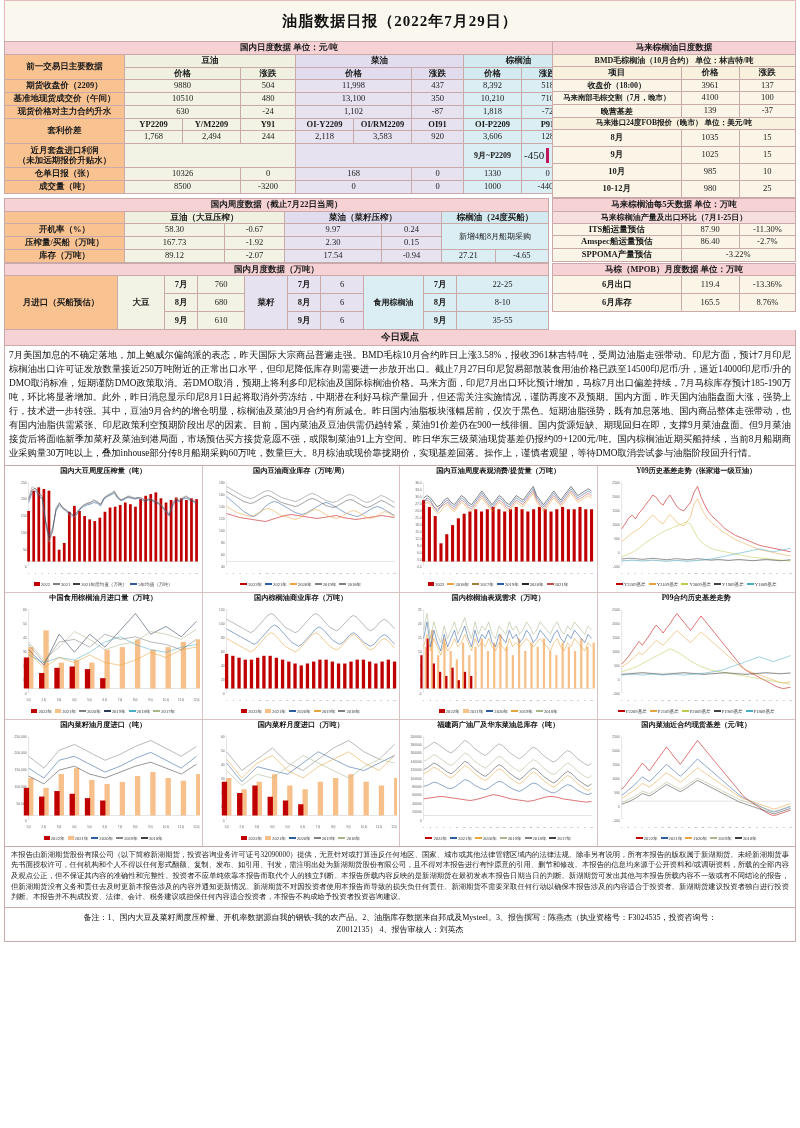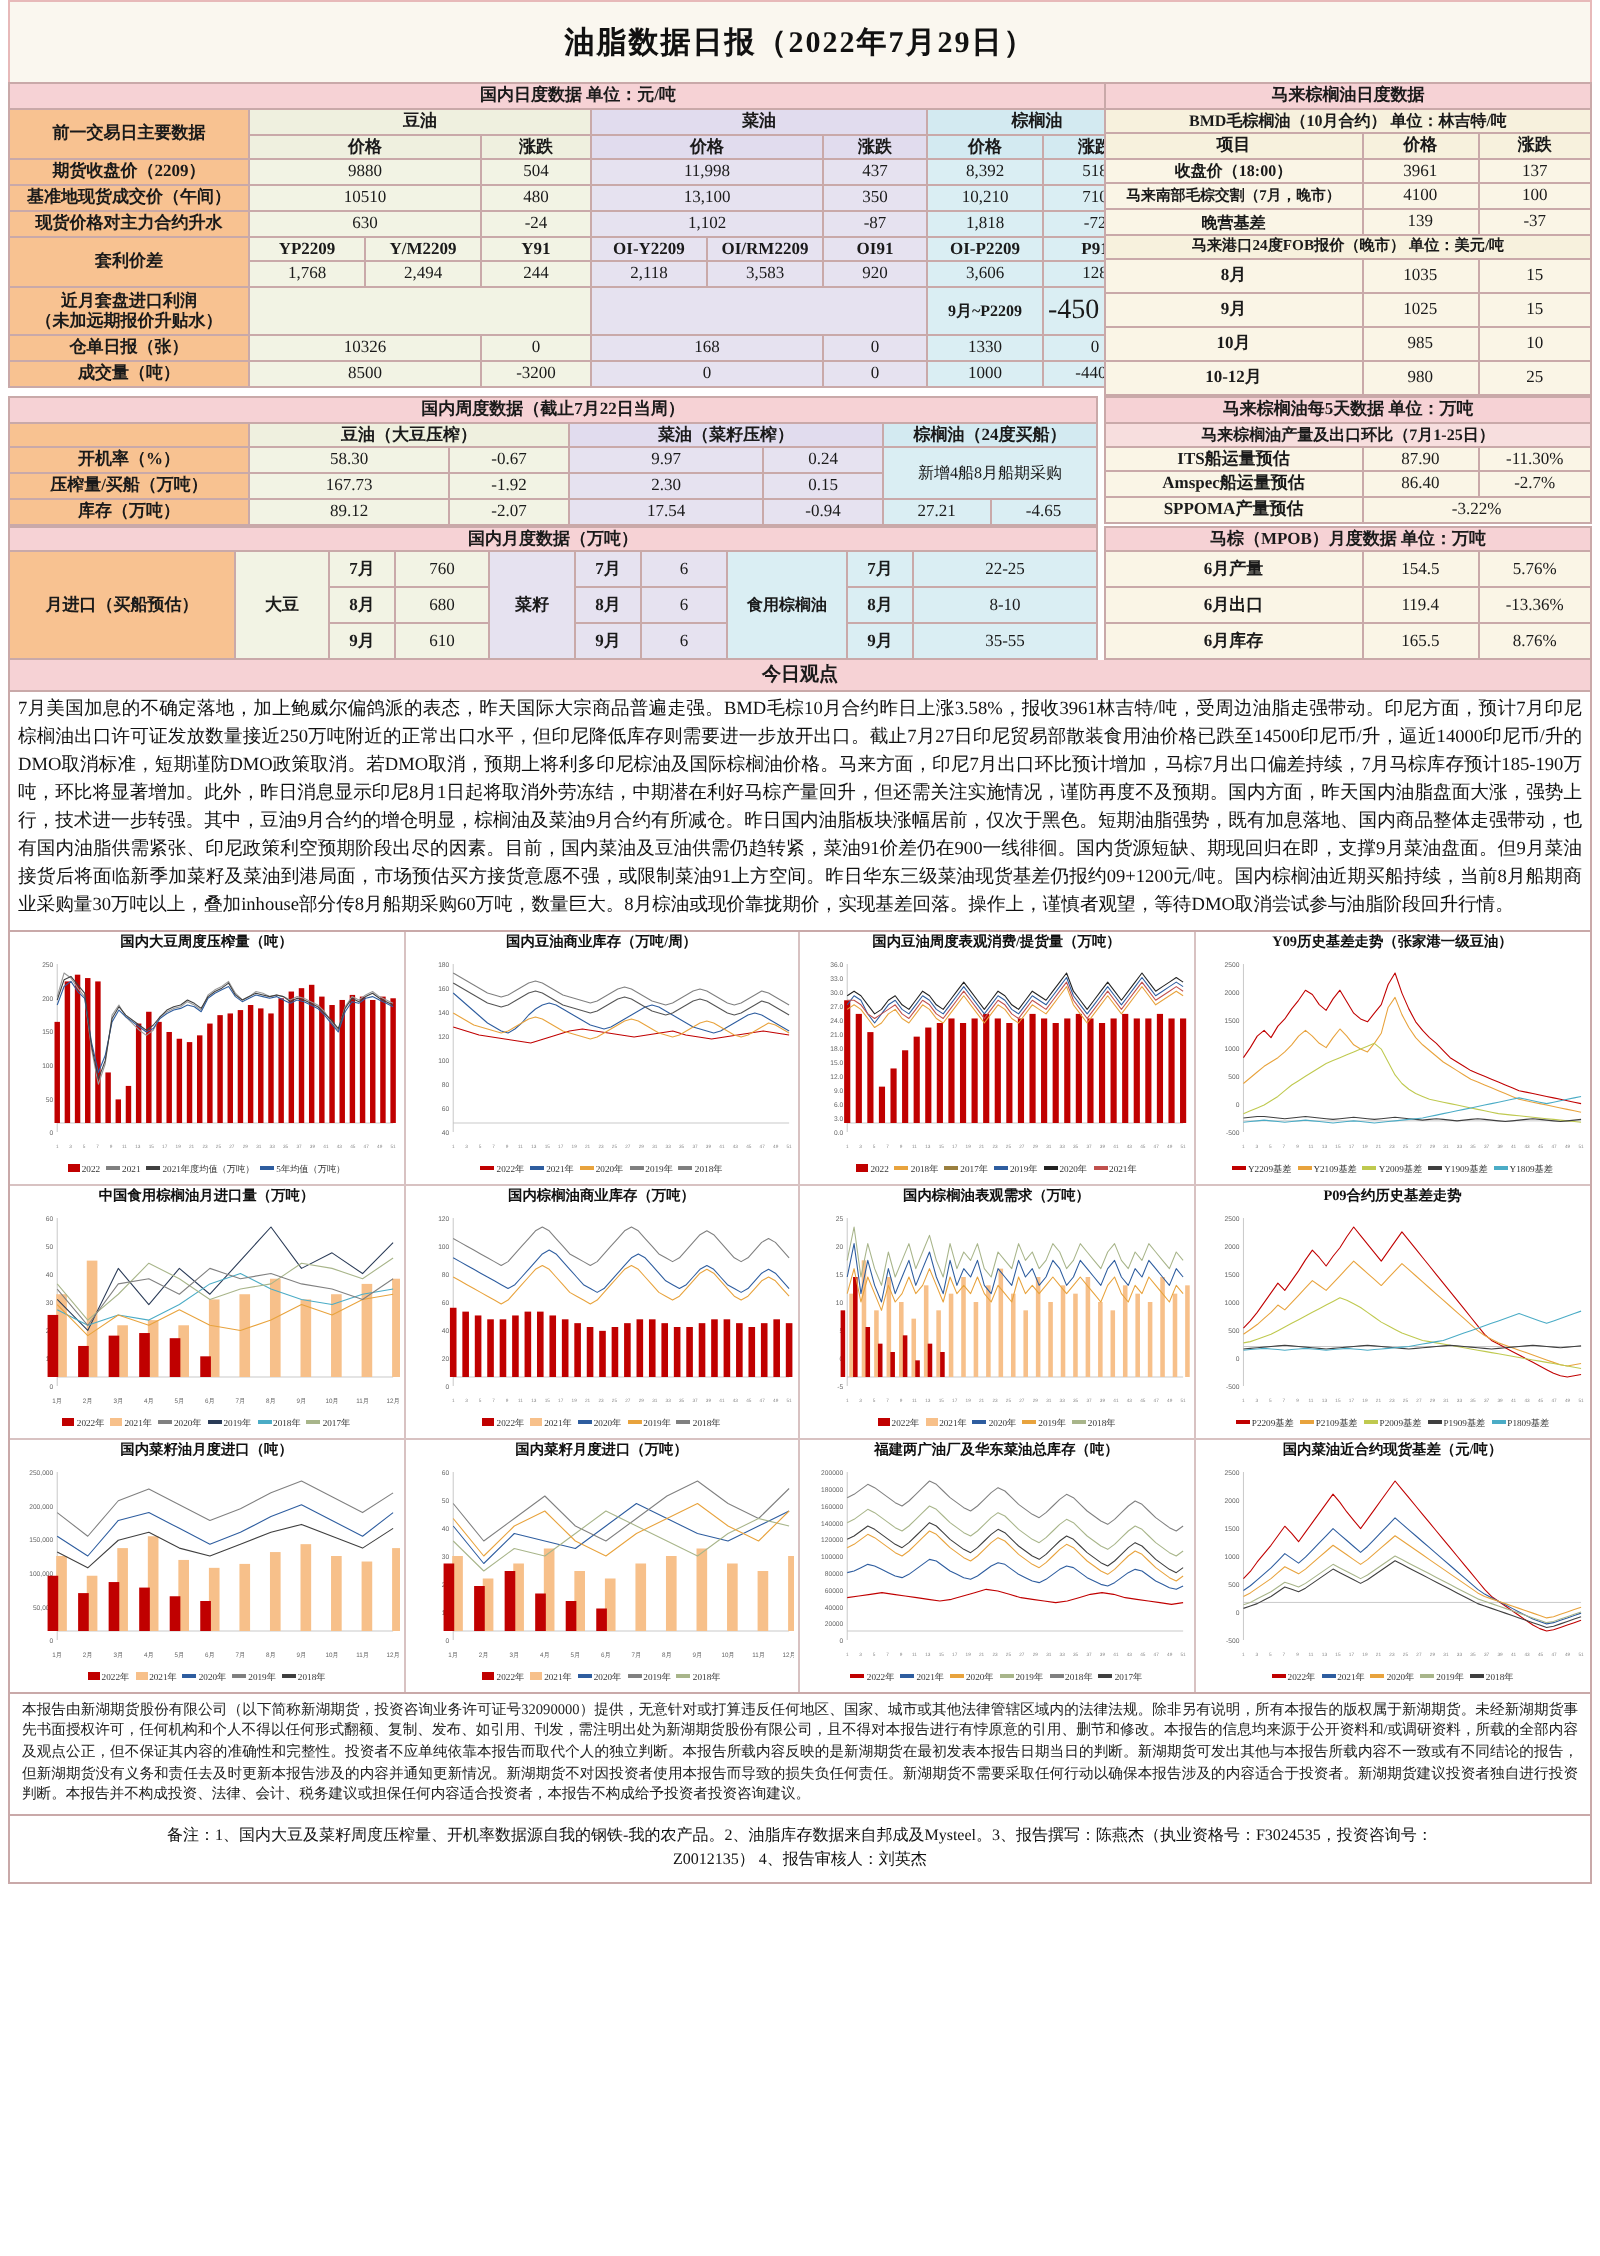--- a/index.html
+++ b/index.html
@@ -183,21 +183,21 @@
             <span>近月套盘进口利润</span><br>
             <span>（未加远期报价升贴水）</span>
           </td>
           <td class="bean" colspan="3"></td>
           <td class="rape" colspan="3"></td>
           <td class="palm b" style="font-size:8px">9月~P2209</td>
           <td class="palm" style="padding:0">
             <table style="width:100%;border-collapse:collapse">
                   <tbody>
                     <tr>
-              <td style="border:none;border-right:3px solid #be185d;width:50%;text-align:center;font-size:14px">-450</td>
+              <td style="border:none;border-right:3px solid #be185d;width:50%;text-align:center;font-size:11px">-450</td>
               <td style="border:none;width:50%;text-align:center;font-size:8.5px">30</td>
             </tr>
                   </tbody>
                 </table>
           </td>
         </tr>
         <tr>
           <td class="lbl-orange">仓单日报（张）</td>
           <td class="bean" colspan="2">10326</td>
           <td class="bean">0</td>
@@ -417,25 +417,20 @@
       <table class="grid">
         <colgroup>
             <col style="width:128px">
             <col style="width:58px">
             <col style="width:56px">
           </colgroup>
         <tbody>
             <tr>
               <td class="hdr-pink" colspan="3" style="font-size:8.5px">马棕（MPOB）月度数据    单位：万吨</td>
             </tr>
-        <tr style="height:18px">
-          <td class="cream b">6月产量</td>
-          <td class="cream">154.5</td>
-          <td class="cream">5.76%</td>
-        </tr>
         <tr style="height:18px">
           <td class="cream b">6月出口</td>
           <td class="cream">119.4</td>
           <td class="cream">-13.36%</td>
         </tr>
         <tr style="height:18px">
           <td class="cream b">6月库存</td>
           <td class="cream">165.5</td>
           <td class="cream">8.76%</td>
         </tr>

